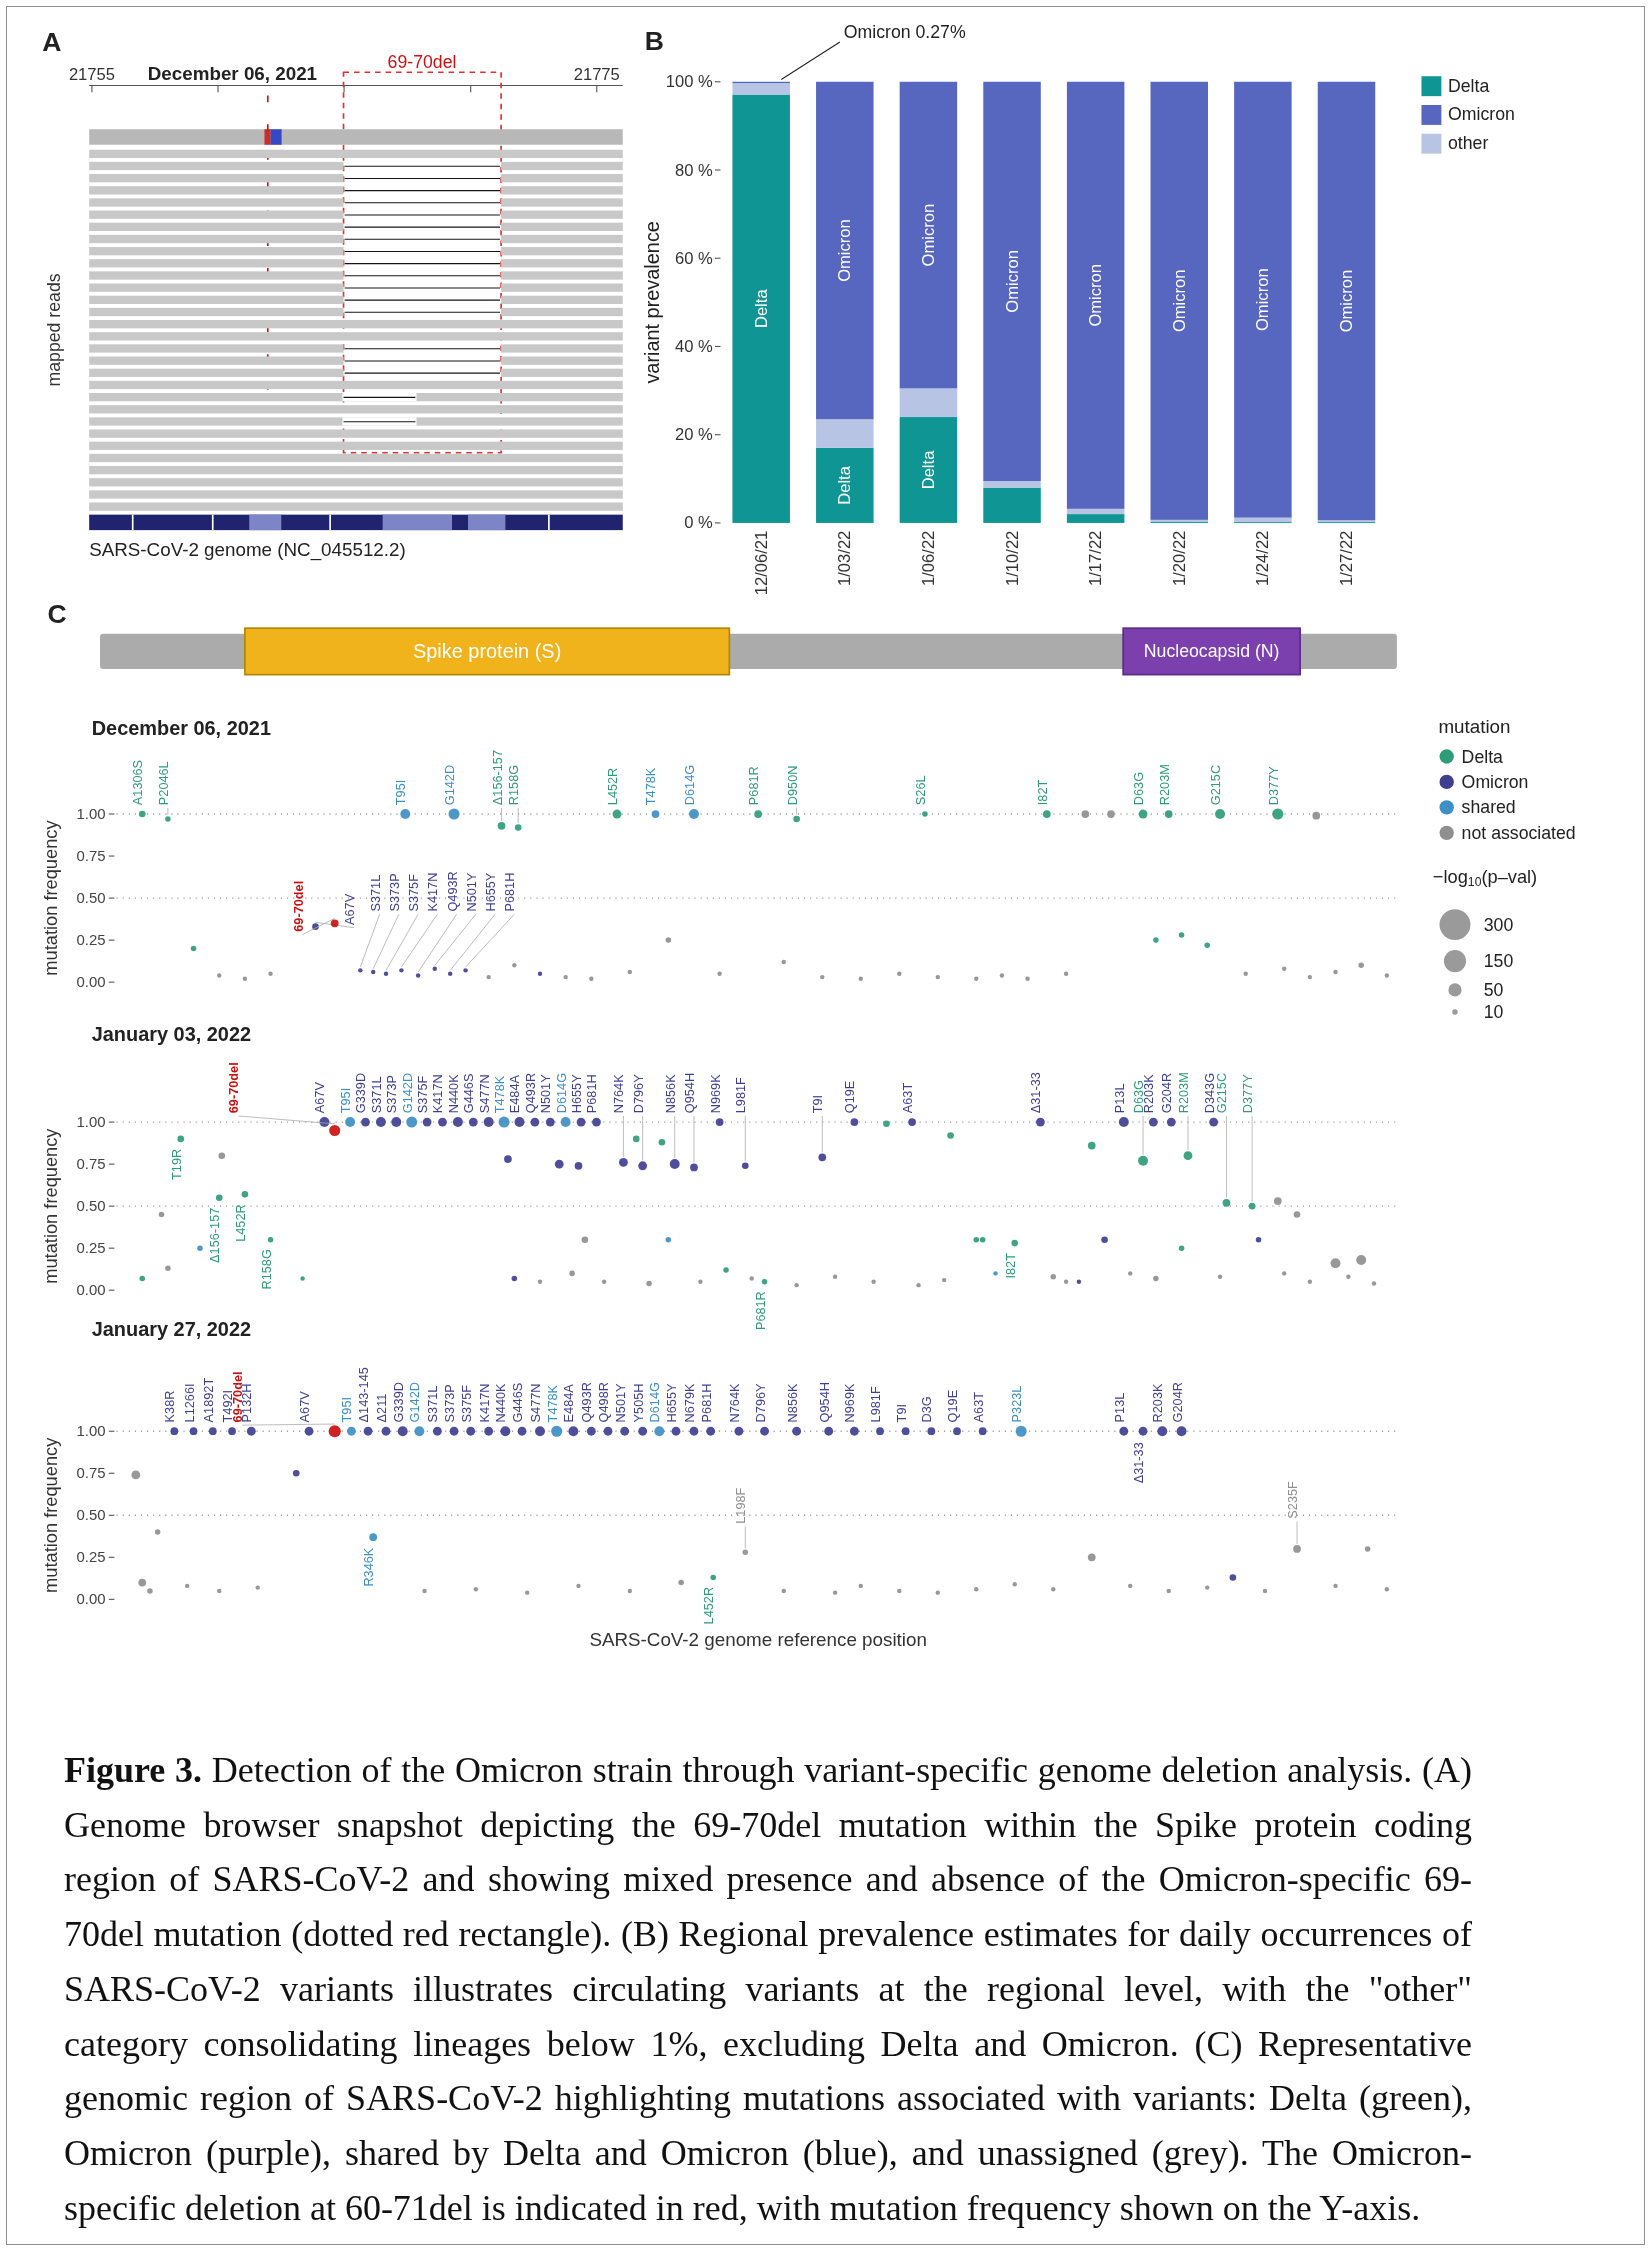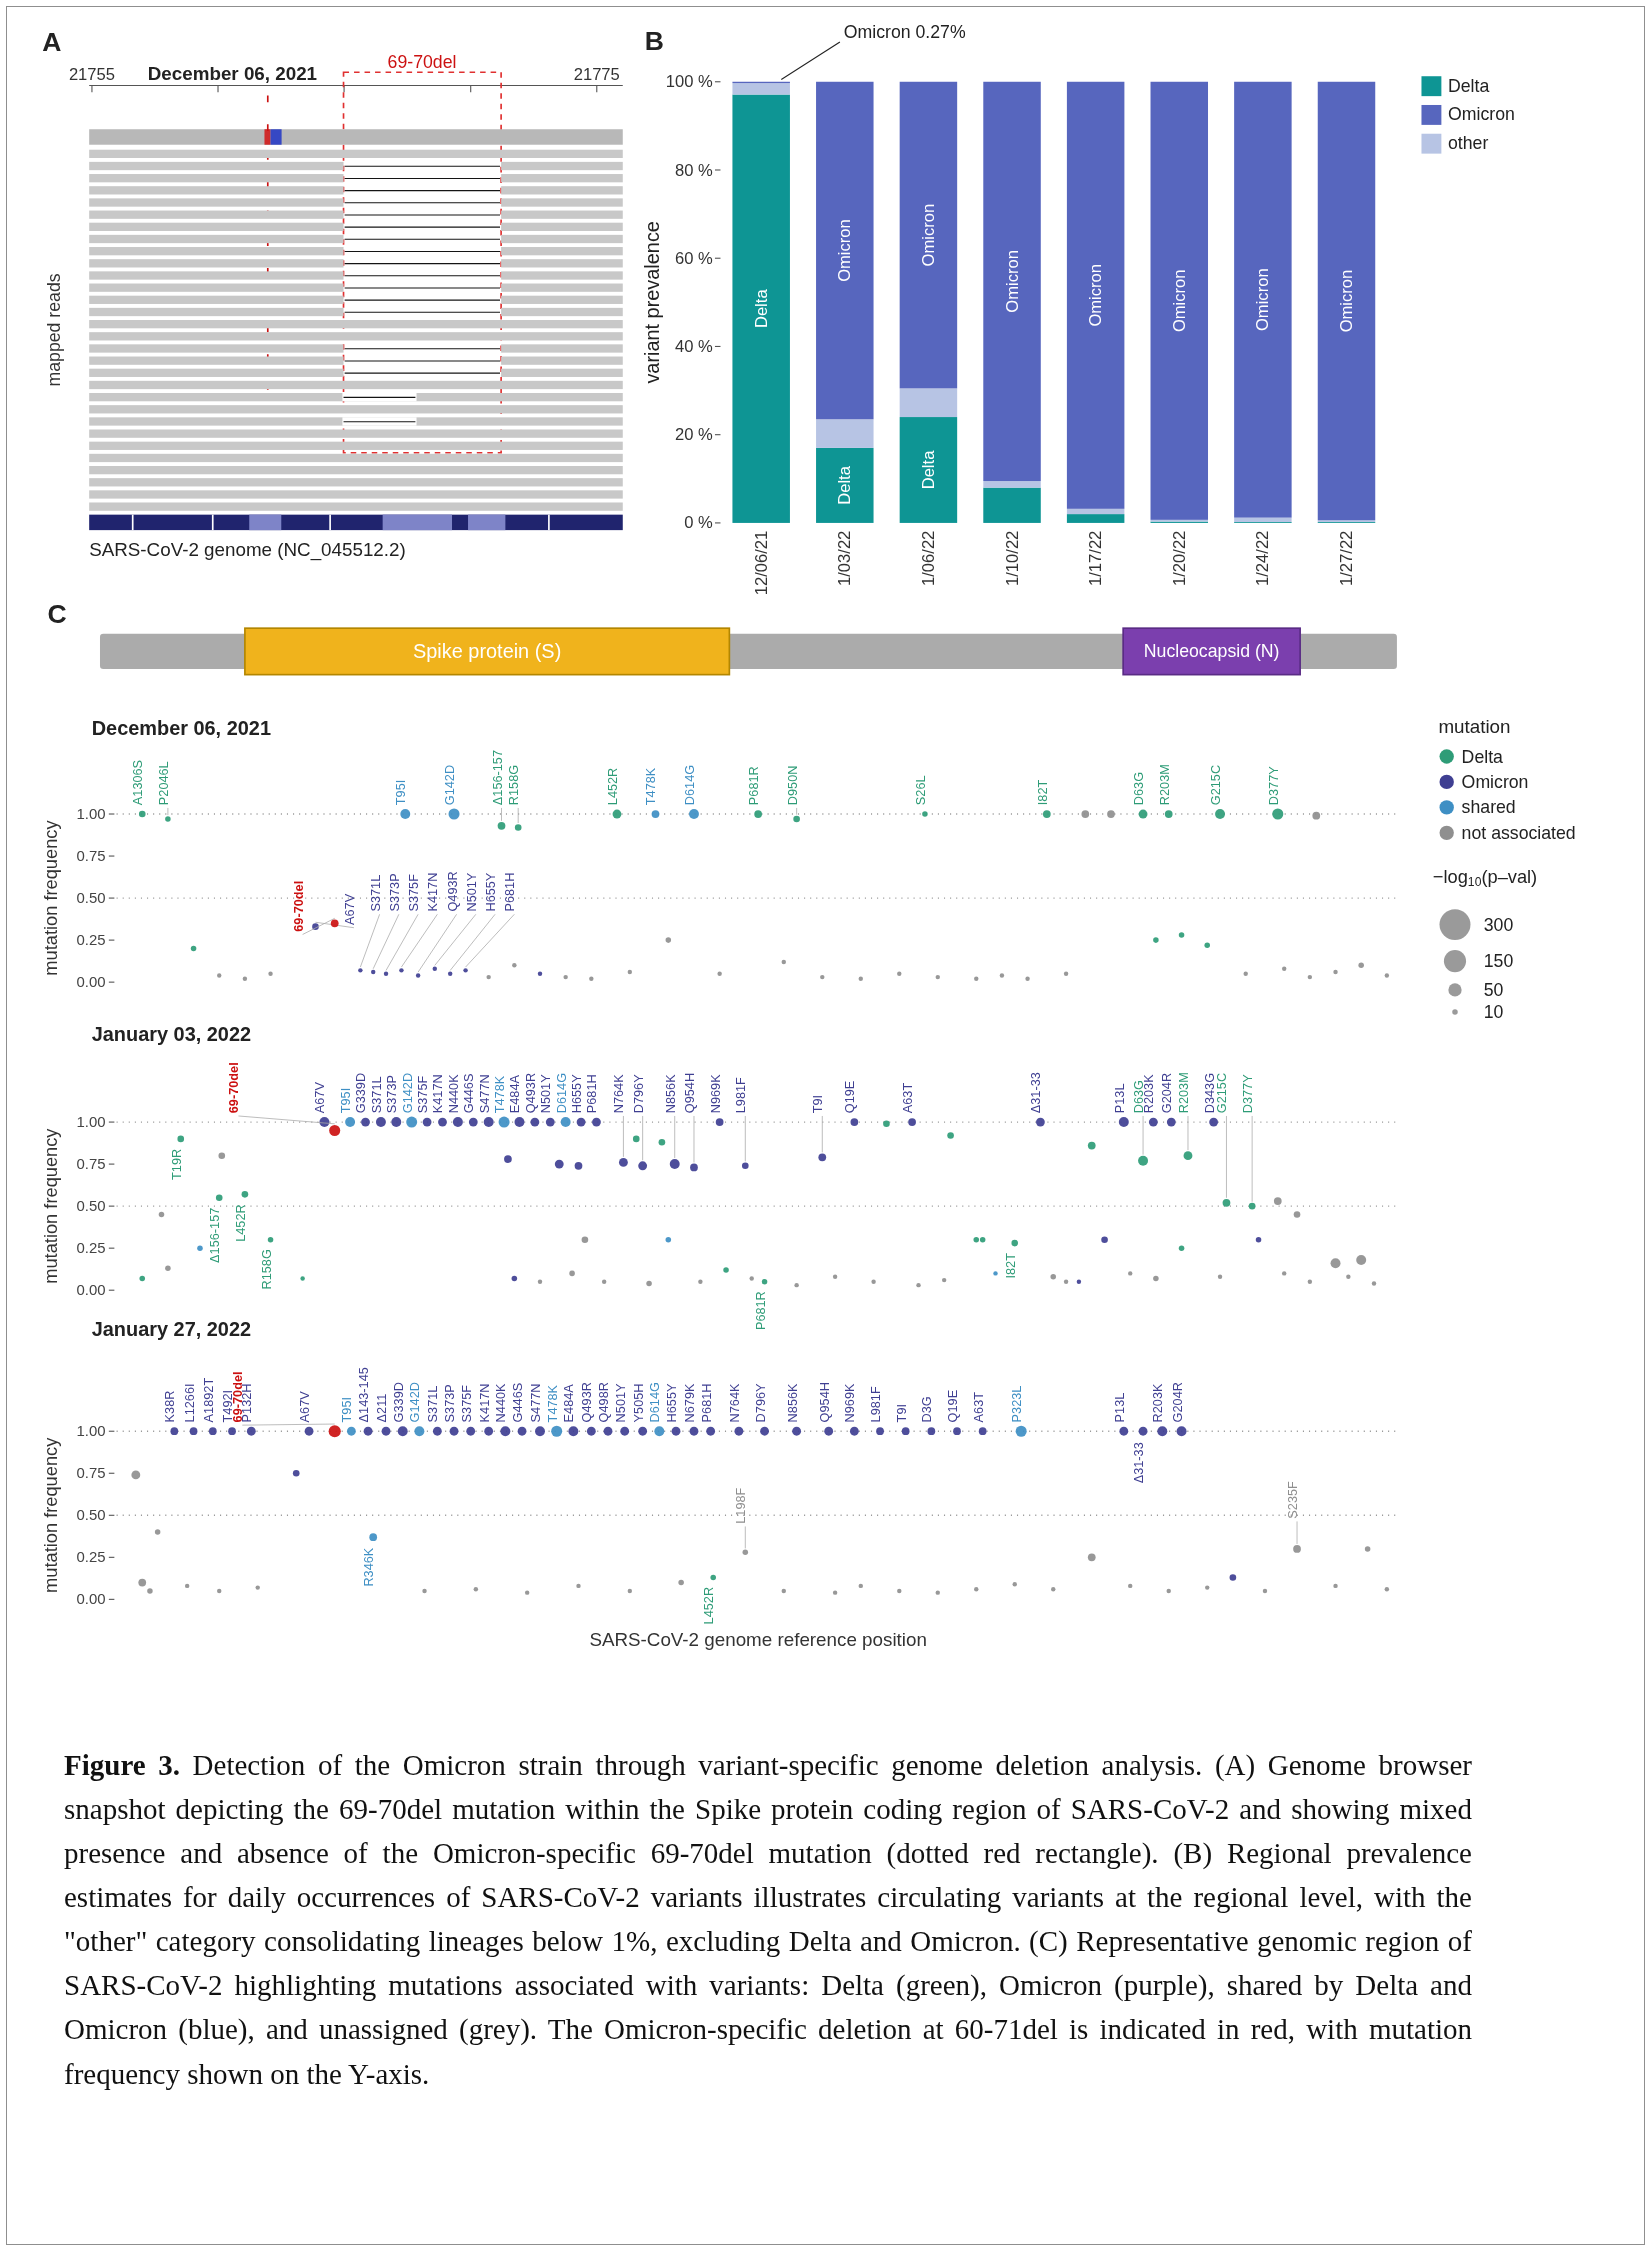--- a/index.html
+++ b/index.html
@@ -7,21 +7,21 @@
         font-family:"Liberation Sans","DejaVu Sans",sans-serif;overflow:hidden;}
   .frame{position:absolute;left:5.5px;top:5.5px;right:5.5px;bottom:5.5px;
          border:1.1px solid #8f8f8f;pointer-events:none;}
   svg{position:absolute;overflow:visible;}
   #panelA{left:28px;top:16.6px;}
   #panelB{left:636px;top:11px;}
   #panelC{left:16.6px;top:595px;}
   svg text{font-family:"Liberation Sans","DejaVu Sans",sans-serif;}
   .caption{position:absolute;left:64px;top:1743px;width:1408px;
            font-family:"Liberation Serif","DejaVu Serif",serif;
-           font-size:29px;line-height:1.52;color:#111;text-align:justify;}
+           font-size:36px;line-height:1.52;color:#111;text-align:justify;}
   .caption .lead{font-weight:bold;}
 </style>
 </head>
 <body>
 
 <div class="page">
   <div class="frame"></div>
   <svg id="panelA" width="620" height="564" viewBox="0 0 1120 1020">
       <text x="25" y="62" font-size="48" fill="#222" font-weight="bold">A</text>
       <text x="115" y="114" font-size="30" fill="#333" text-anchor="middle">21755</text>

